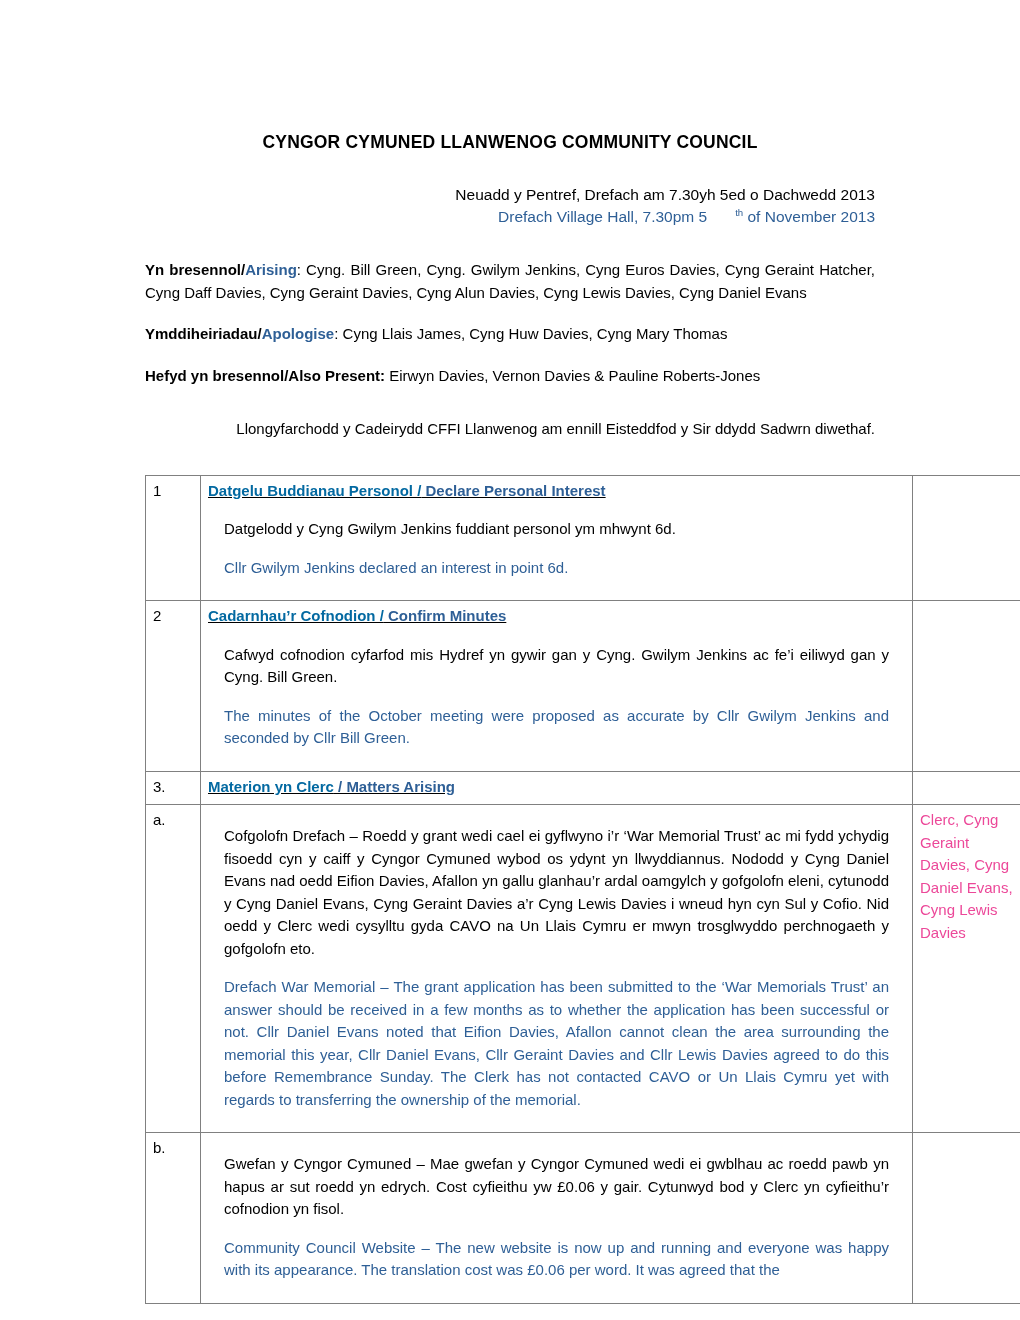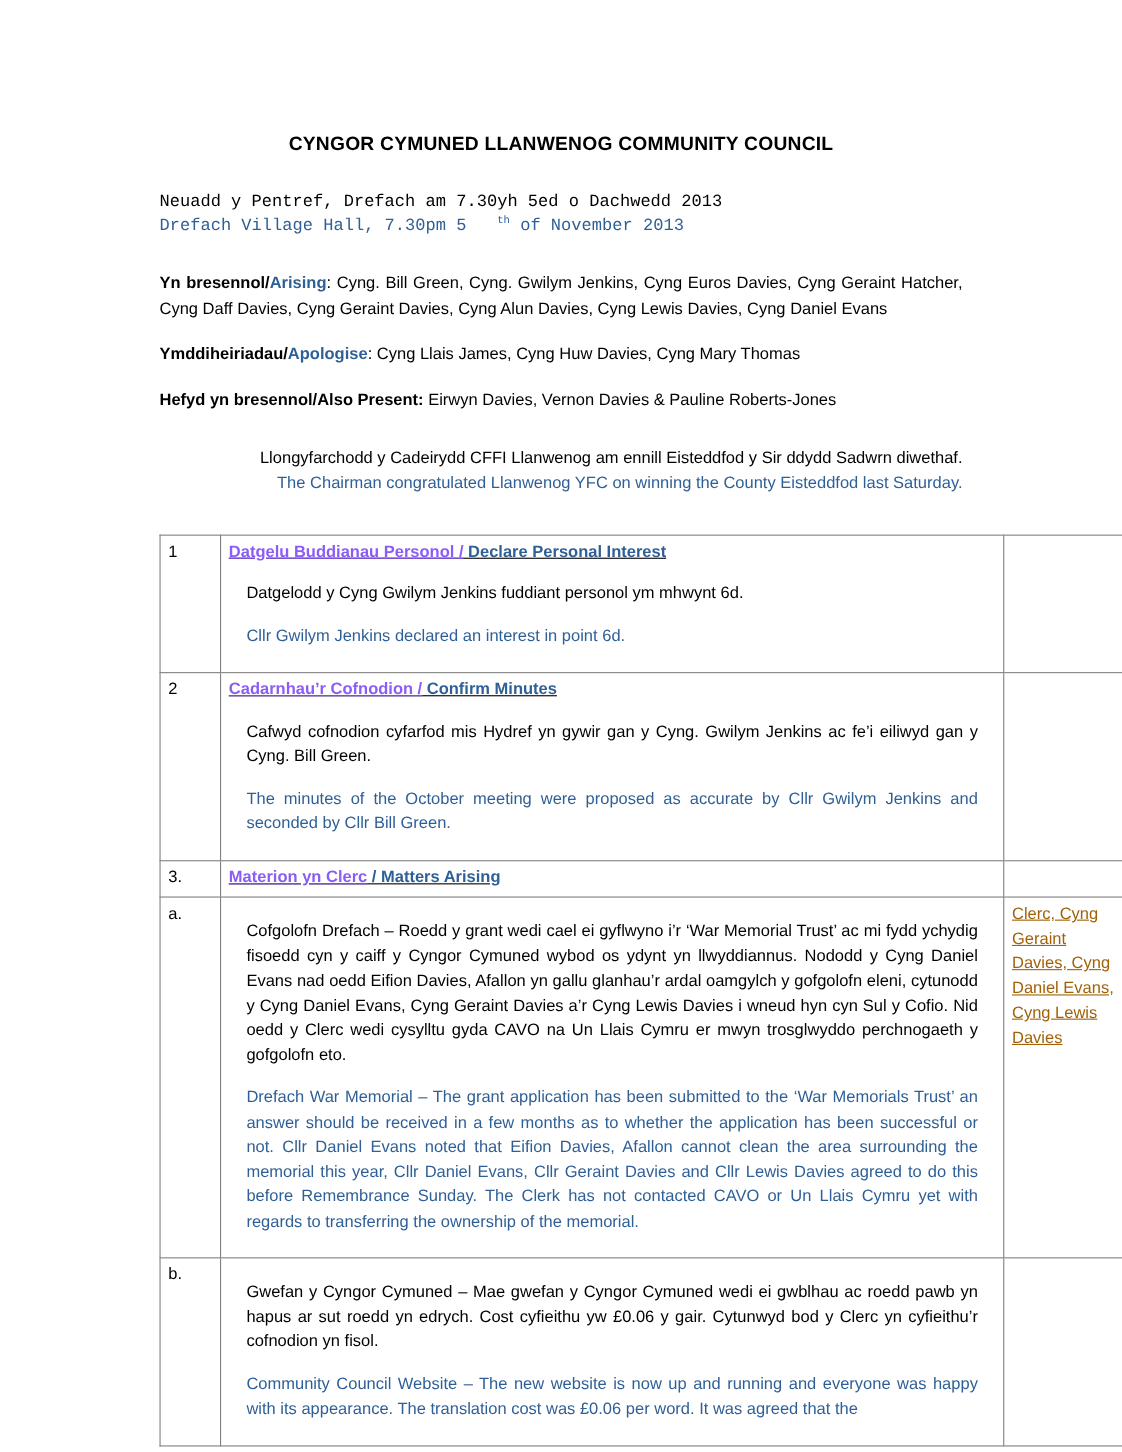--- a/index.html
+++ b/index.html
@@ -18,38 +18,37 @@
     position: relative;
     width: 1020px;
     height: 1320px;
     box-sizing: border-box;
     padding: 0;
     background: #ffffff;
   }
   .content {
     position: absolute;
     left: 145px;
-    top: 0;
+    top: 12px;
     width: 730px;
   }
   
   .doc-title {
     text-align: center;
     font-size: 17.5px;
     font-weight: bold;
     letter-spacing: 0.2px;
     margin: 0;
     padding-top: 120px;
     line-height: 1.25;
     color: #000;
   }
   .subtitle-wrap {
-    text-align: left;
+    text-align: right;
     margin-top: 30px;
-    font-family: Liberation Mono, monospace;
   }
   .subtitle-cy {
     font-size: 15.5px;
     line-height: 1.45;
     color: #000;
   }
   .subtitle-en {
     font-size: 15.5px;
     line-height: 1.45;
     color: #2e5f96;
@@ -102,28 +101,27 @@
   }
   .col-num { width: 40px; text-align: left; padding-left: 9px; }
   .col-body { width: 697px; }
   .col-action { width: 93px; }
 
   .sec-head {
     font-weight: bold;
     text-decoration: underline;
     margin-bottom: 1px;
   }
-  .sec-head .h-cy { color: #8b5cf6; text-decoration: underline; }
+  .sec-head .h-cy { color: #0369a1; }
   .sec-head .h-en { color: #2e5f96; }
 
   .body-line { margin: 16px; }
   .action-text {
-    color: #a16207;
+    color: #ec4899;
     line-height: 1.5;
-    text-decoration: underline;
   }
   .cell-pad-top { padding-top: 6px; }
 </style>
 </head>
 <body>
 
 <div class="page">
   <div class="content">
 
     <h1 class="doc-title">CYNGOR CYMUNED LLANWENOG COMMUNITY COUNCIL</h1>
@@ -135,21 +133,20 @@
 
     <div class="attend">
       <p><span class="lbl-cy">Yn bresennol/</span><span class="lbl-en">Arising</span><span>: Cyng. Bill Green, Cyng. Gwilym Jenkins, Cyng Euros Davies, Cyng Geraint Hatcher, Cyng Daff Davies, Cyng Geraint Davies, Cyng Alun Davies, Cyng Lewis Davies, Cyng Daniel Evans</span></p>
       <p><span class="lbl-cy">Ymddiheiriadau/</span><span class="lbl-en">Apologise</span><span>: Cyng Llais James, Cyng Huw Davies, Cyng Mary Thomas</span></p>
       <p><span class="lbl-cy">Hefyd yn bresennol/Also Present:</span><span> Eirwyn Davies, Vernon Davies &amp; Pauline Roberts-Jones</span></p>
     </div>
 
     <div class="narrative">
       <div class="para">
         <div class="cy">Llongyfarchodd y Cadeirydd CFFI Llanwenog am ennill Eisteddfod y Sir ddydd Sadwrn diwethaf.</div>
-        <div class="en">The Chairman congratulated Llanwenog YFC on winning the County Eisteddfod last Saturday.</div>
       </div>
     </div>
 
     <table class="minutes-table">
       <tbody>
 
         <tr>
           <td class="col-num">1</td>
           <td class="col-body">
             <div class="sec-head"><span class="h-cy">Datgelu Buddianau Personol /</span><span class="h-en"> Declare Personal Interest</span></div>

